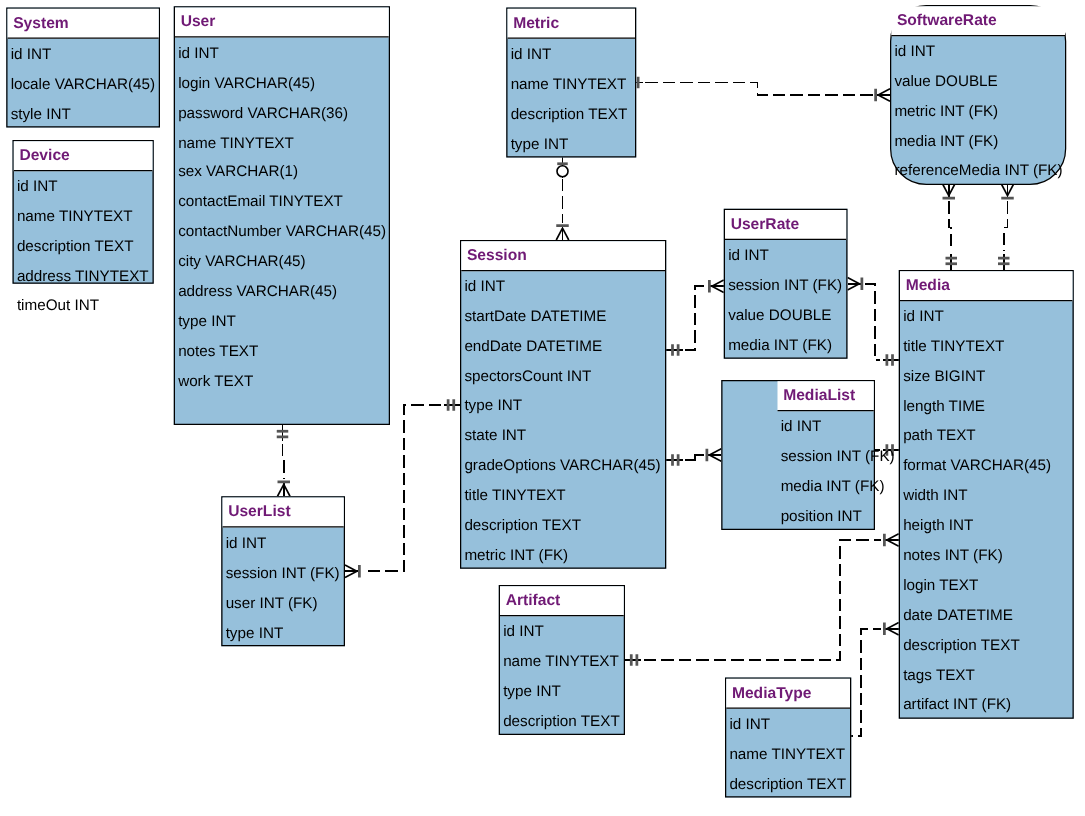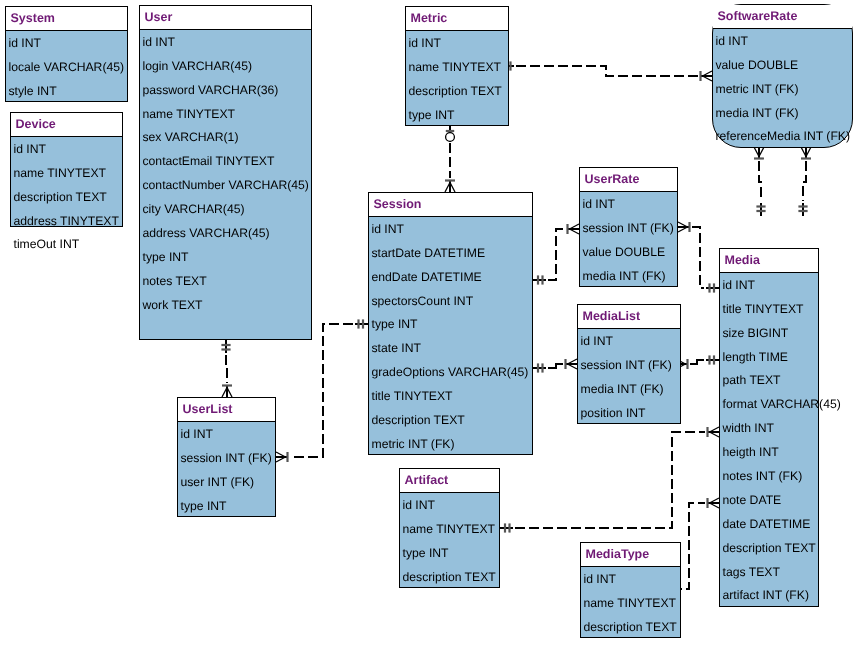--- a/index.html
+++ b/index.html
@@ -315,40 +315,40 @@
           <span class="attr-label">session INT (FK)</span>
         </div>
         <div class="attr">
           <span class="attr-label">value DOUBLE</span>
         </div>
         <div class="attr">
           <span class="attr-label">media INT (FK)</span>
         </div>
       </div>
     </div>
-  <div class="entity" style="left:577px;top:304px;width:104px;height:119.6px;">
+  <div class="entity" style="left:577px;top:304px;width:123px;height:119.6px;padding-left:44px;">
       <div class="entity-header">
         <span class="entity-title">MediaList</span>
       </div>
       <div class="attr-list">
         <div class="attr">
           <span class="attr-label">id INT</span>
         </div>
         <div class="attr">
           <span class="attr-label">session INT (FK)</span>
         </div>
         <div class="attr">
           <span class="attr-label">media INT (FK)</span>
         </div>
         <div class="attr">
           <span class="attr-label">position INT</span>
         </div>
       </div>
     </div>
-  <div class="entity" style="left:719px;top:216px;width:100px;height:358.6px;margin-top:32px;">
+  <div class="entity" style="left:719px;top:216px;width:140px;height:358.6px;">
       <div class="entity-header">
         <span class="entity-title">Media</span>
       </div>
       <div class="attr-list">
         <div class="attr">
           <span class="attr-label">id INT</span>
         </div>
         <div class="attr">
           <span class="attr-label">title TINYTEXT</span>
         </div>
@@ -367,21 +367,21 @@
         <div class="attr">
           <span class="attr-label">width INT</span>
         </div>
         <div class="attr">
           <span class="attr-label">heigth INT</span>
         </div>
         <div class="attr">
           <span class="attr-label">notes INT (FK)</span>
         </div>
         <div class="attr">
-          <span class="attr-label">note DATE</span>
+          <span class="attr-label">login TEXT</span>
         </div>
         <div class="attr">
           <span class="attr-label">date DATETIME</span>
         </div>
         <div class="attr">
           <span class="attr-label">description TEXT</span>
         </div>
         <div class="attr">
           <span class="attr-label">tags TEXT</span>
         </div>

